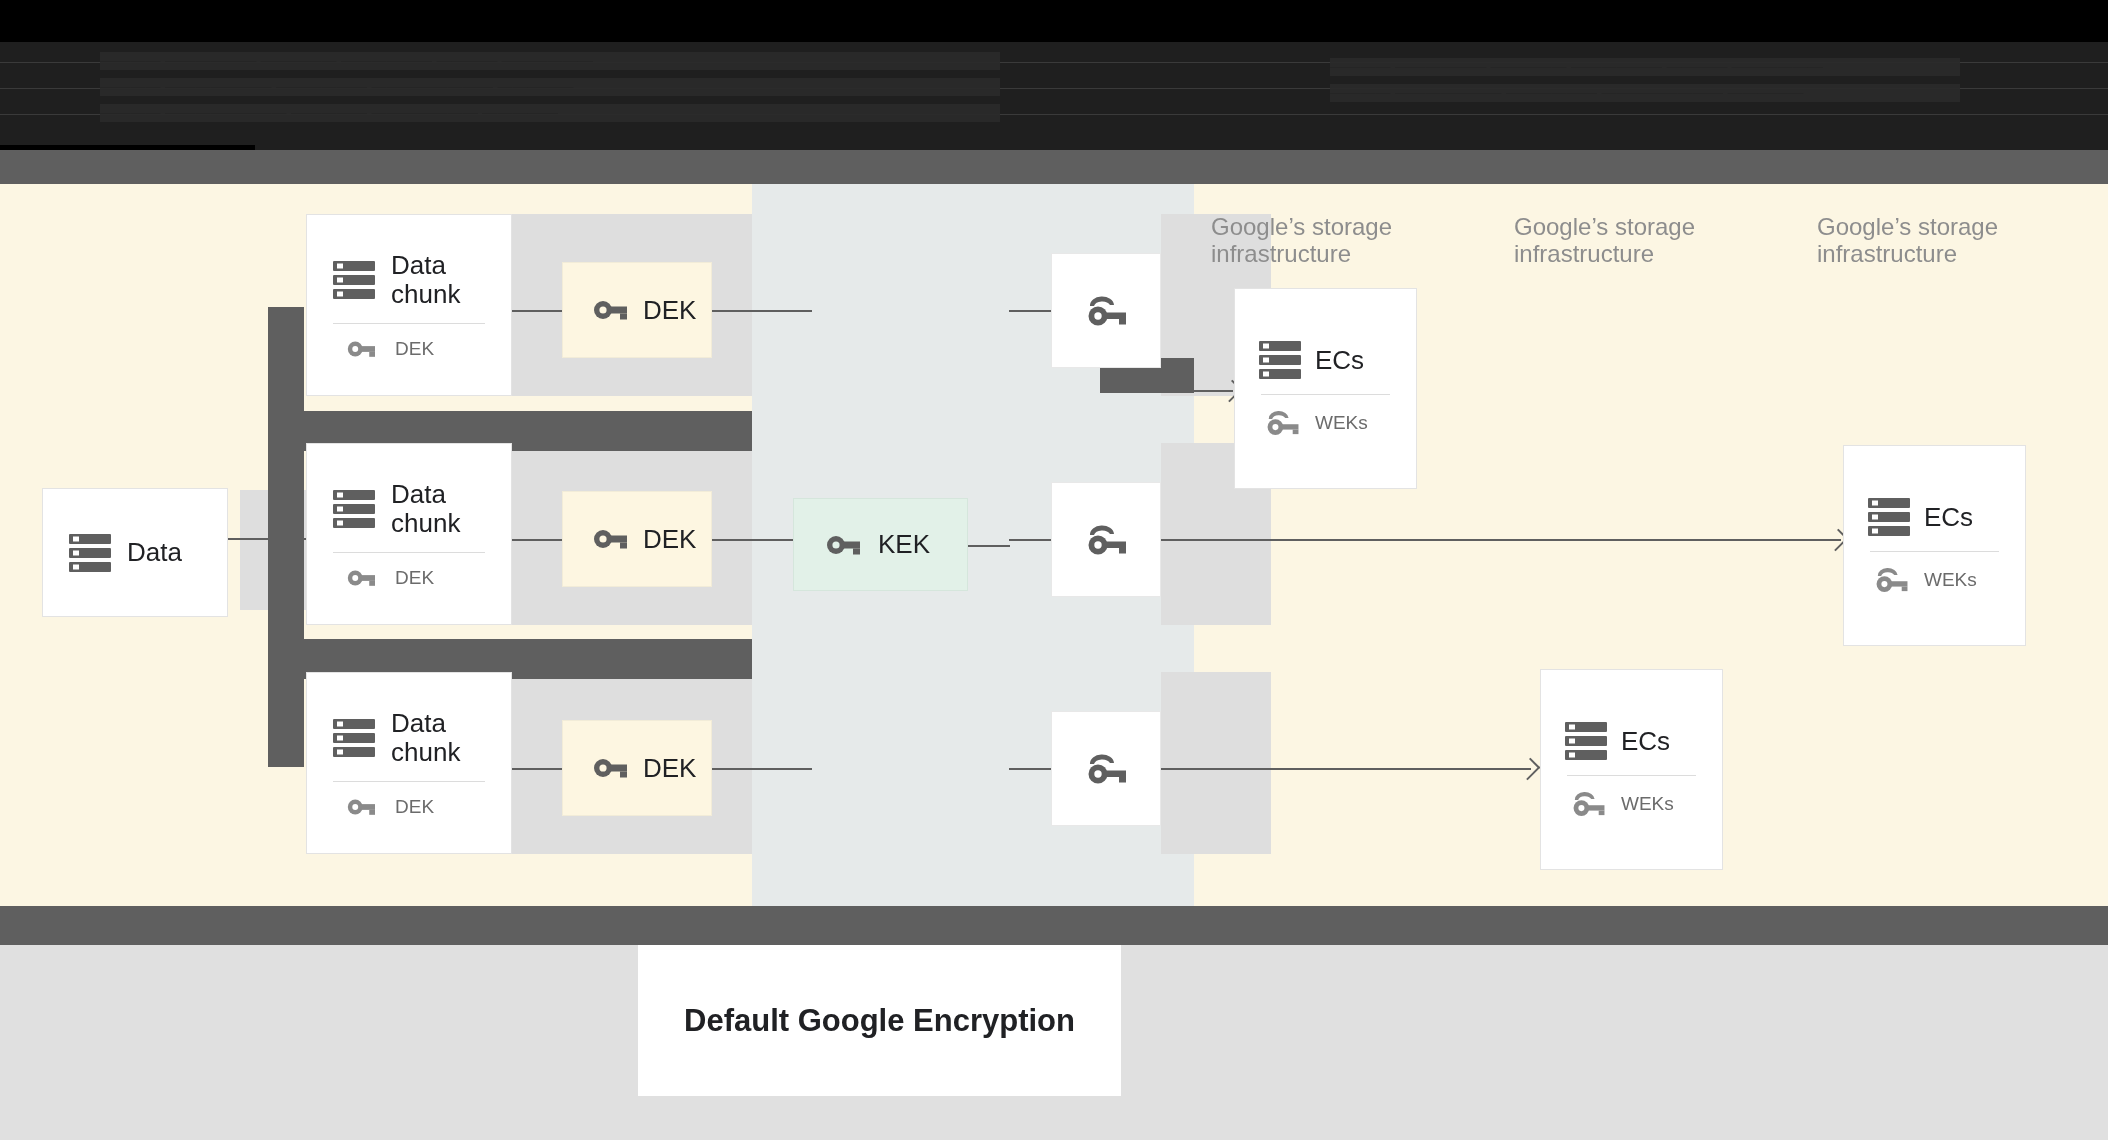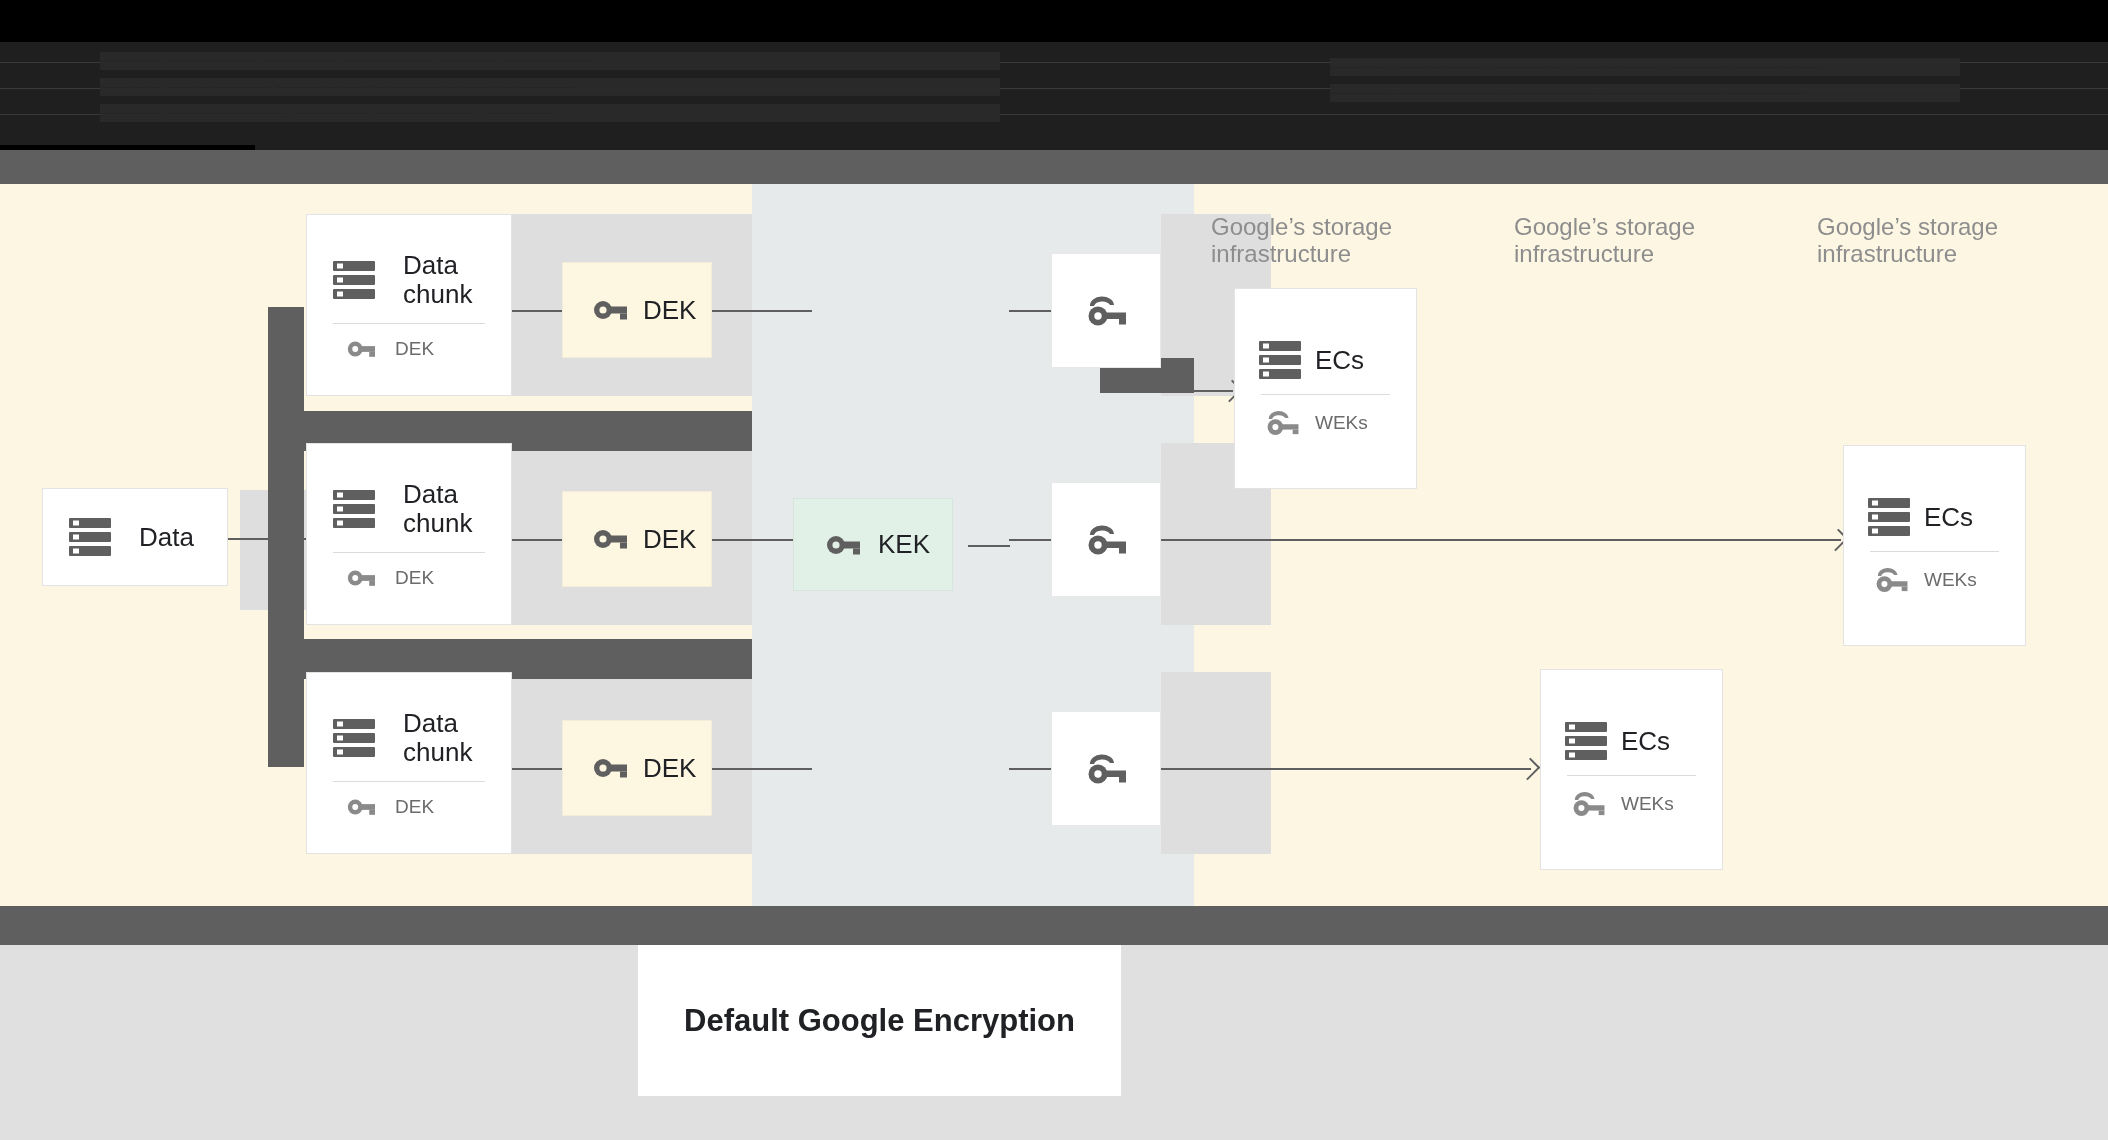--- a/index.html
+++ b/index.html
@@ -42,21 +42,21 @@
   .row-band { position:absolute; background:#dedede; }
 
   
   .trunk   { position:absolute; background:#5f5f5f; }
 
   
   .card {
     position:absolute; background:#fff; border:1px solid #e3e3e3;
     display:flex; flex-direction:column; justify-content:center;
   }
-  .card-row { display:flex; align-items:center; gap:28px; padding:0 26px; }
+  .card-row { display:flex; align-items:center; gap:16px; padding:0 26px; }
   .card-title { font-size:26px; color:#202124; line-height:29px; }
   .card-sub   { font-size:19px; color:#6b6b6b; line-height:22px; }
   .card-div   { height:1px; background:#dcdcdc; margin:14px 26px; }
 
   .chipbox {
     position:absolute; background:#fdf6e1; border:1px solid #f2ecd8;
     display:flex; align-items:center; gap:16px; padding-left:30px;
   }
   .chipbox .chip-label { font-size:26px; color:#202124; }
 
@@ -154,21 +154,21 @@
 
   <div class="arrow-line" style="left:1161px;top:390px;width:72px;"></div>
   <div class="arrow-head-open" style="left:1224px;top:382px;"></div>
 
   <div class="arrow-line" style="left:1161px;top:539px;width:680px;"></div>
   <div class="arrow-head-open" style="left:1830px;top:531px;"></div>
 
   <div class="arrow-line" style="left:1161px;top:768px;width:370px;"></div>
   <div class="arrow-head-open" style="left:1522px;top:760px;"></div>
 
-  <div class="card" style="left:42px;top:488px;width:186px;height:98px;">
+  <div class="card" style="left:42px;top:488px;width:186px;height:129px;">
     <div class="card-row">
       <svg class="svr-icon" viewBox="0 0 42 40">
         <rect class="bar" x="0" y="1" width="42" height="10" rx="1"></rect>
         <rect class="dot" x="4" y="3.5" width="6" height="5"></rect>
         <rect class="bar" x="0" y="15" width="42" height="10" rx="1"></rect>
         <rect class="dot" x="4" y="17.5" width="6" height="5"></rect>
         <rect class="bar" x="0" y="29" width="42" height="10" rx="1"></rect>
         <rect class="dot" x="4" y="31.5" width="6" height="5"></rect>
       </svg>
       <span class="card-title">Data</span>
@@ -270,21 +270,21 @@
   <div class="chipbox" style="left:562px;top:720px;width:150px;height:96px;">
     <svg class="key-icon" viewBox="0 0 34 26">
       <circle cx="10" cy="13" r="9"></circle>
         <circle cx="10" cy="13" r="3.6" fill="#fdf6e1"></circle>
       <rect x="16" y="9.5" width="18" height="7"></rect>
         <rect x="27" y="16.5" width="7" height="6"></rect>
     </svg>
     <span class="chip-label">DEK</span>
   </div>
 
-  <div class="kekbox" style="left:793px;top:498px;width:160px;height:93px;">
+  <div class="kekbox" style="left:793px;top:498px;width:175px;height:93px;">
     <svg class="key-icon" viewBox="0 0 34 26">
       <circle cx="10" cy="13" r="9"></circle>
         <circle cx="10" cy="13" r="3.6" fill="#e2f1e8"></circle>
       <rect x="16" y="9.5" width="18" height="7"></rect>
         <rect x="27" y="16.5" width="7" height="6"></rect>
     </svg>
     <span class="chip-label">KEK</span>
   </div>
 
   <div class="keycard" style="left:1051px;top:253px;width:110px;height:115px;">

